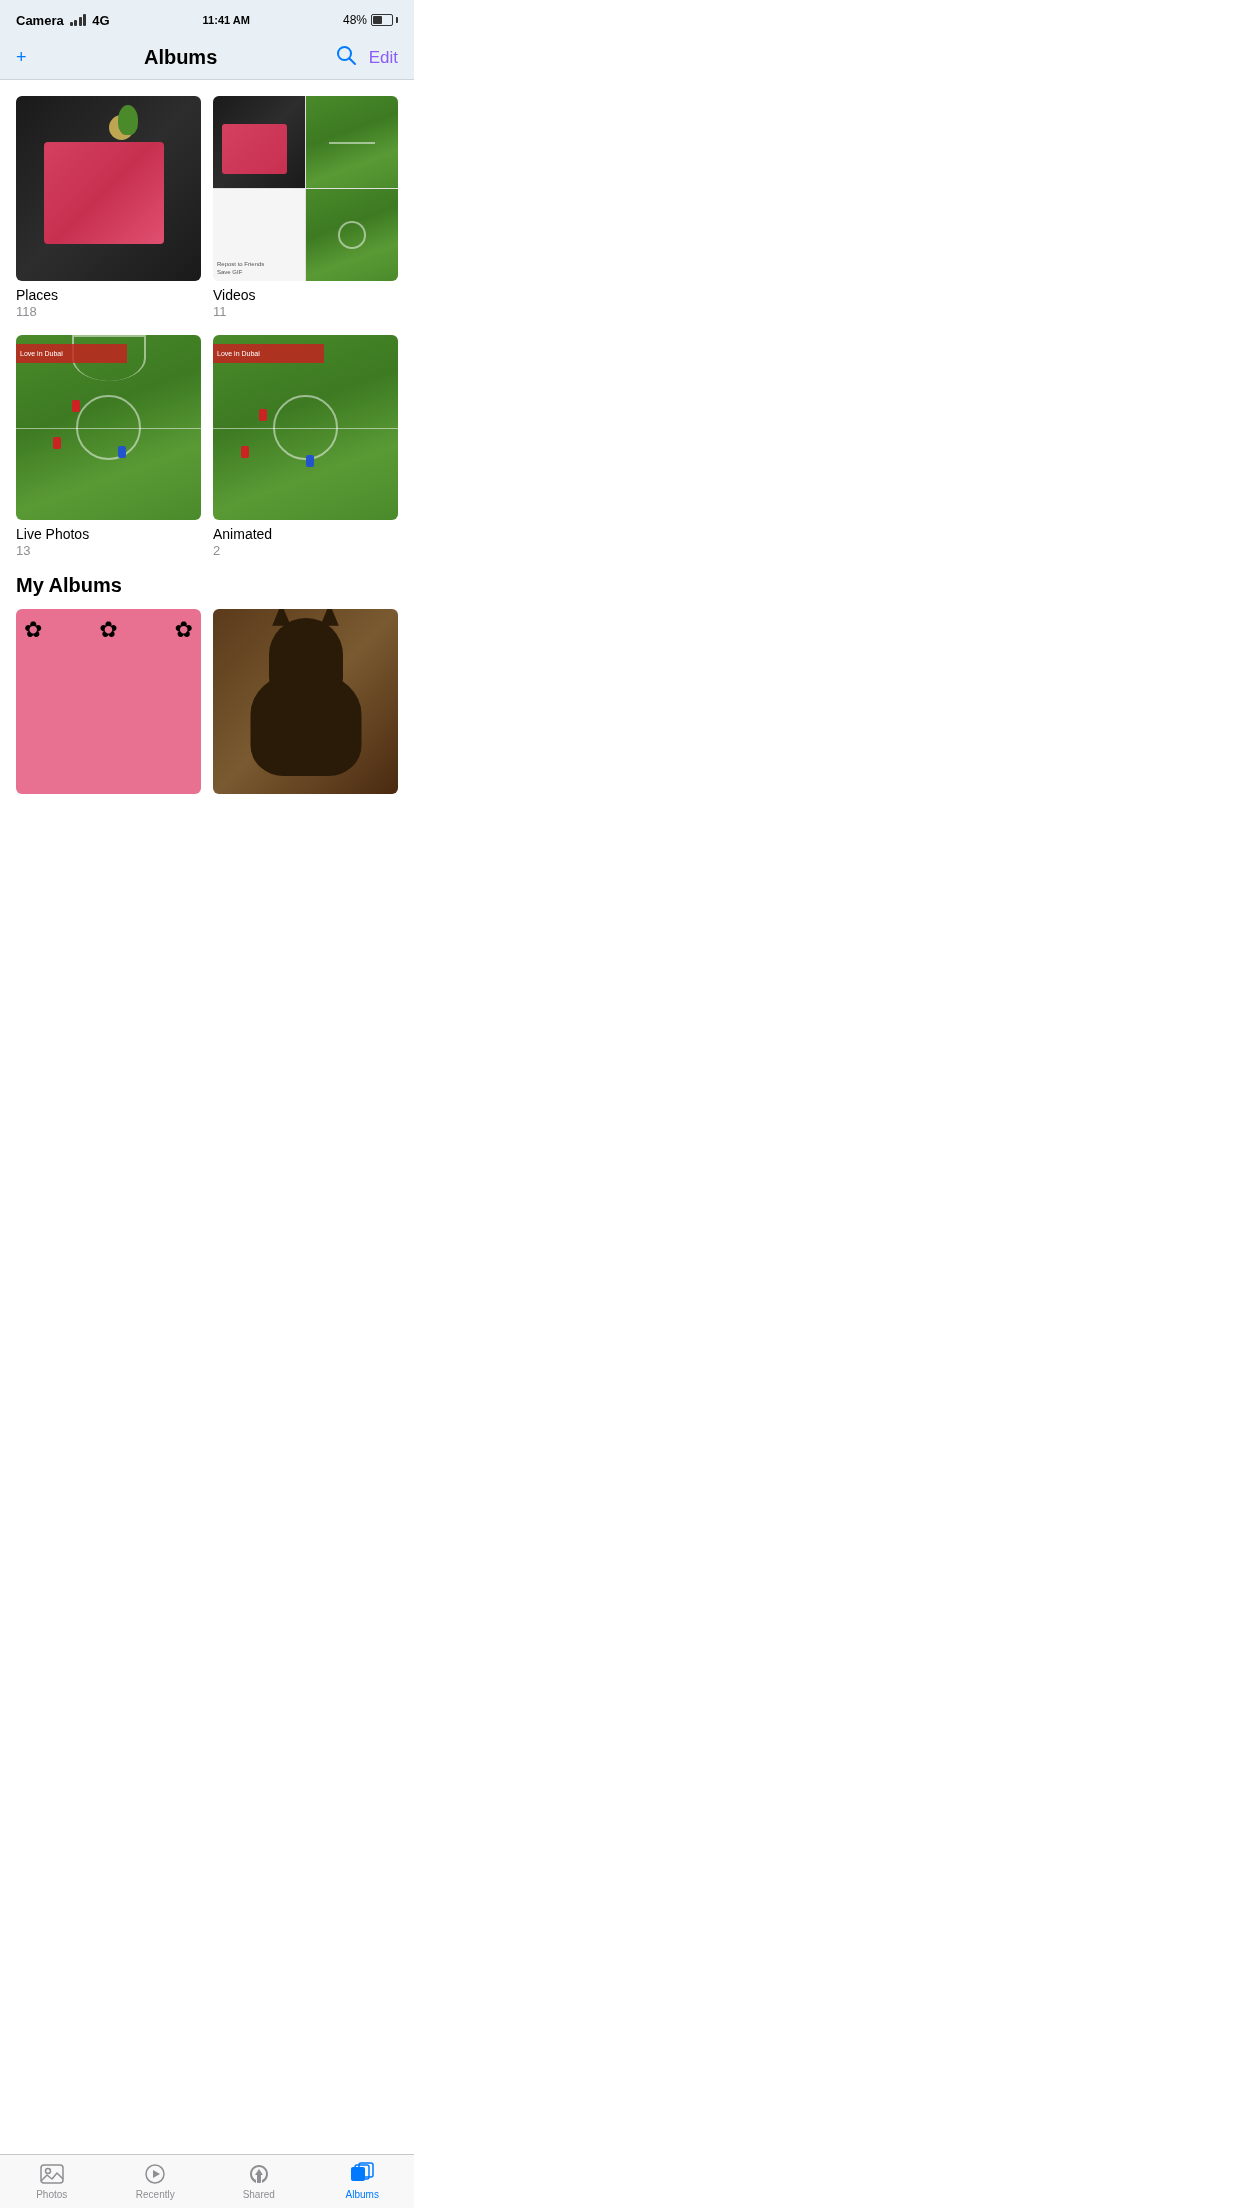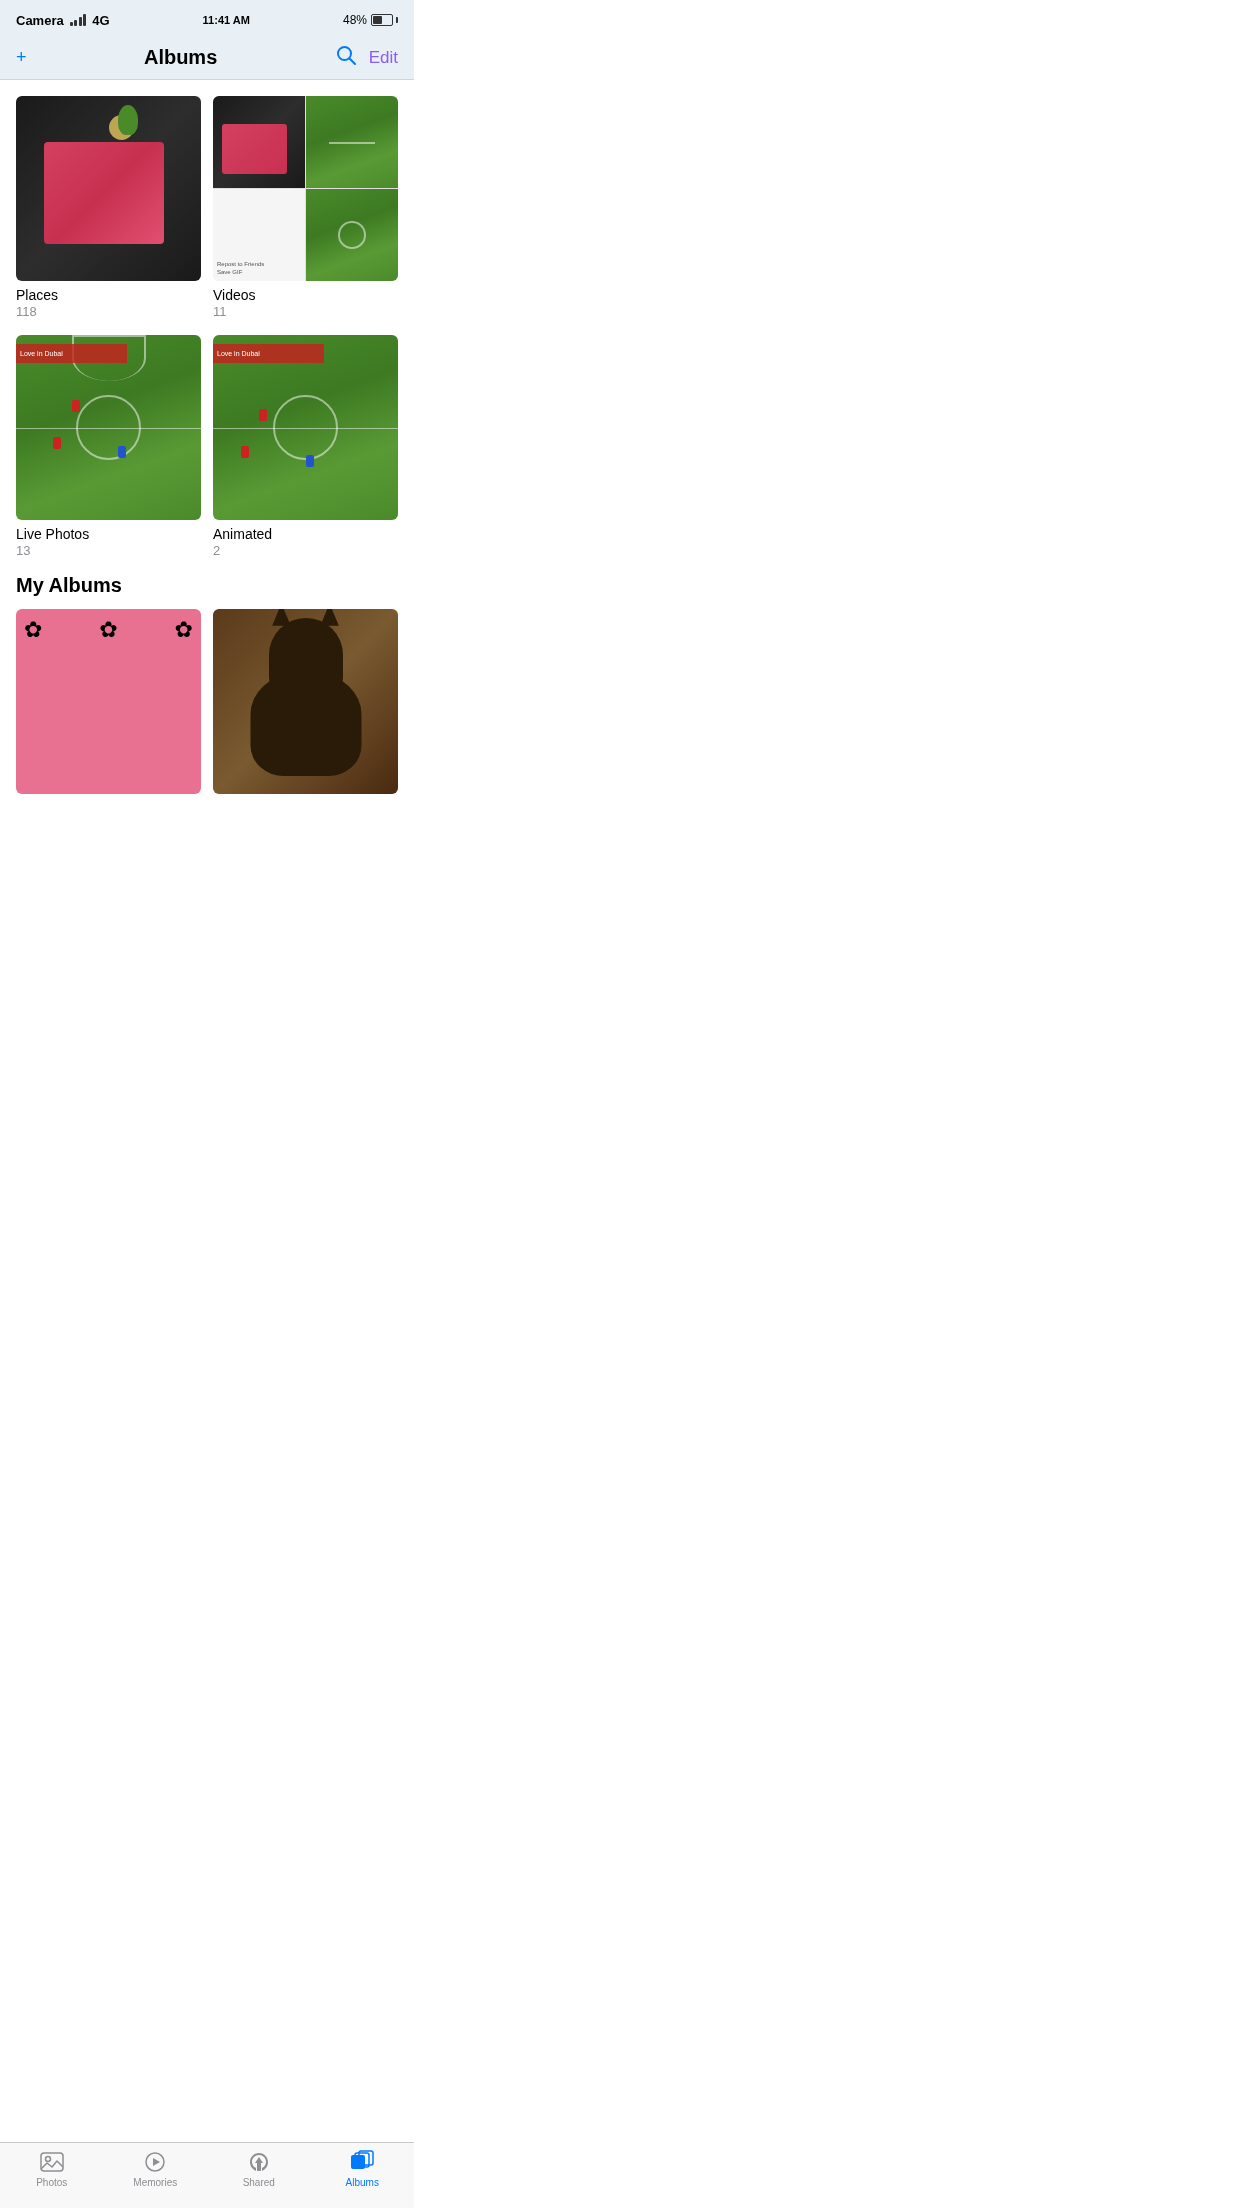--- a/index.html
+++ b/index.html
@@ -279,21 +279,21 @@
 
     
     .tab-bar {
       position: fixed;
       bottom: 0;
       left: 0;
       width: 414px;
       display: flex;
       background: rgba(248,248,248,0.97);
       border-top: 1px solid #c8c8cc;
-      padding: 6px 0 20px;
+      padding: 6px 0 8px;
     }
     .tab-item {
       flex: 1;
       display: flex;
       flex-direction: column;
       align-items: center;
       gap: 2px;
       cursor: pointer;
     }
     .tab-icon {
@@ -505,21 +505,21 @@
     <span class="tab-label">Photos</span>
   </div>
 
   <div class="tab-item">
     <div class="tab-icon">
       <svg width="26" height="26" viewBox="0 0 26 26" fill="none">
         <circle cx="13" cy="13" r="9" stroke="#8e8e93" stroke-width="1.5" fill="none"></circle>
         <polygon points="11,9 11,17 18,13" fill="#8e8e93"></polygon>
       </svg>
     </div>
-    <span class="tab-label">Memories</span>
+    <span class="tab-label">Recently</span>
   </div>
 
   <div class="tab-item">
     <div class="tab-icon">
       <svg width="26" height="26" viewBox="0 0 26 26" fill="none">
         <path d="M13 4 C8 4 4 8 4 13 C4 17 6.5 20.5 10 22 L10 19 C7.5 17.8 6 15.6 6 13 C6 9.1 9.1 6 13 6 C16.9 6 20 9.1 20 13 C20 15.6 18.5 17.8 16 19 L16 22 C19.5 20.5 22 17 22 13 C22 8 18 4 13 4Z" fill="#8e8e93"></path>
         <rect x="11" y="12" width="4" height="10" rx="1" fill="#8e8e93"></rect>
         <polygon points="9,14 13,8 17,14" fill="#8e8e93"></polygon>
       </svg>
     </div>

